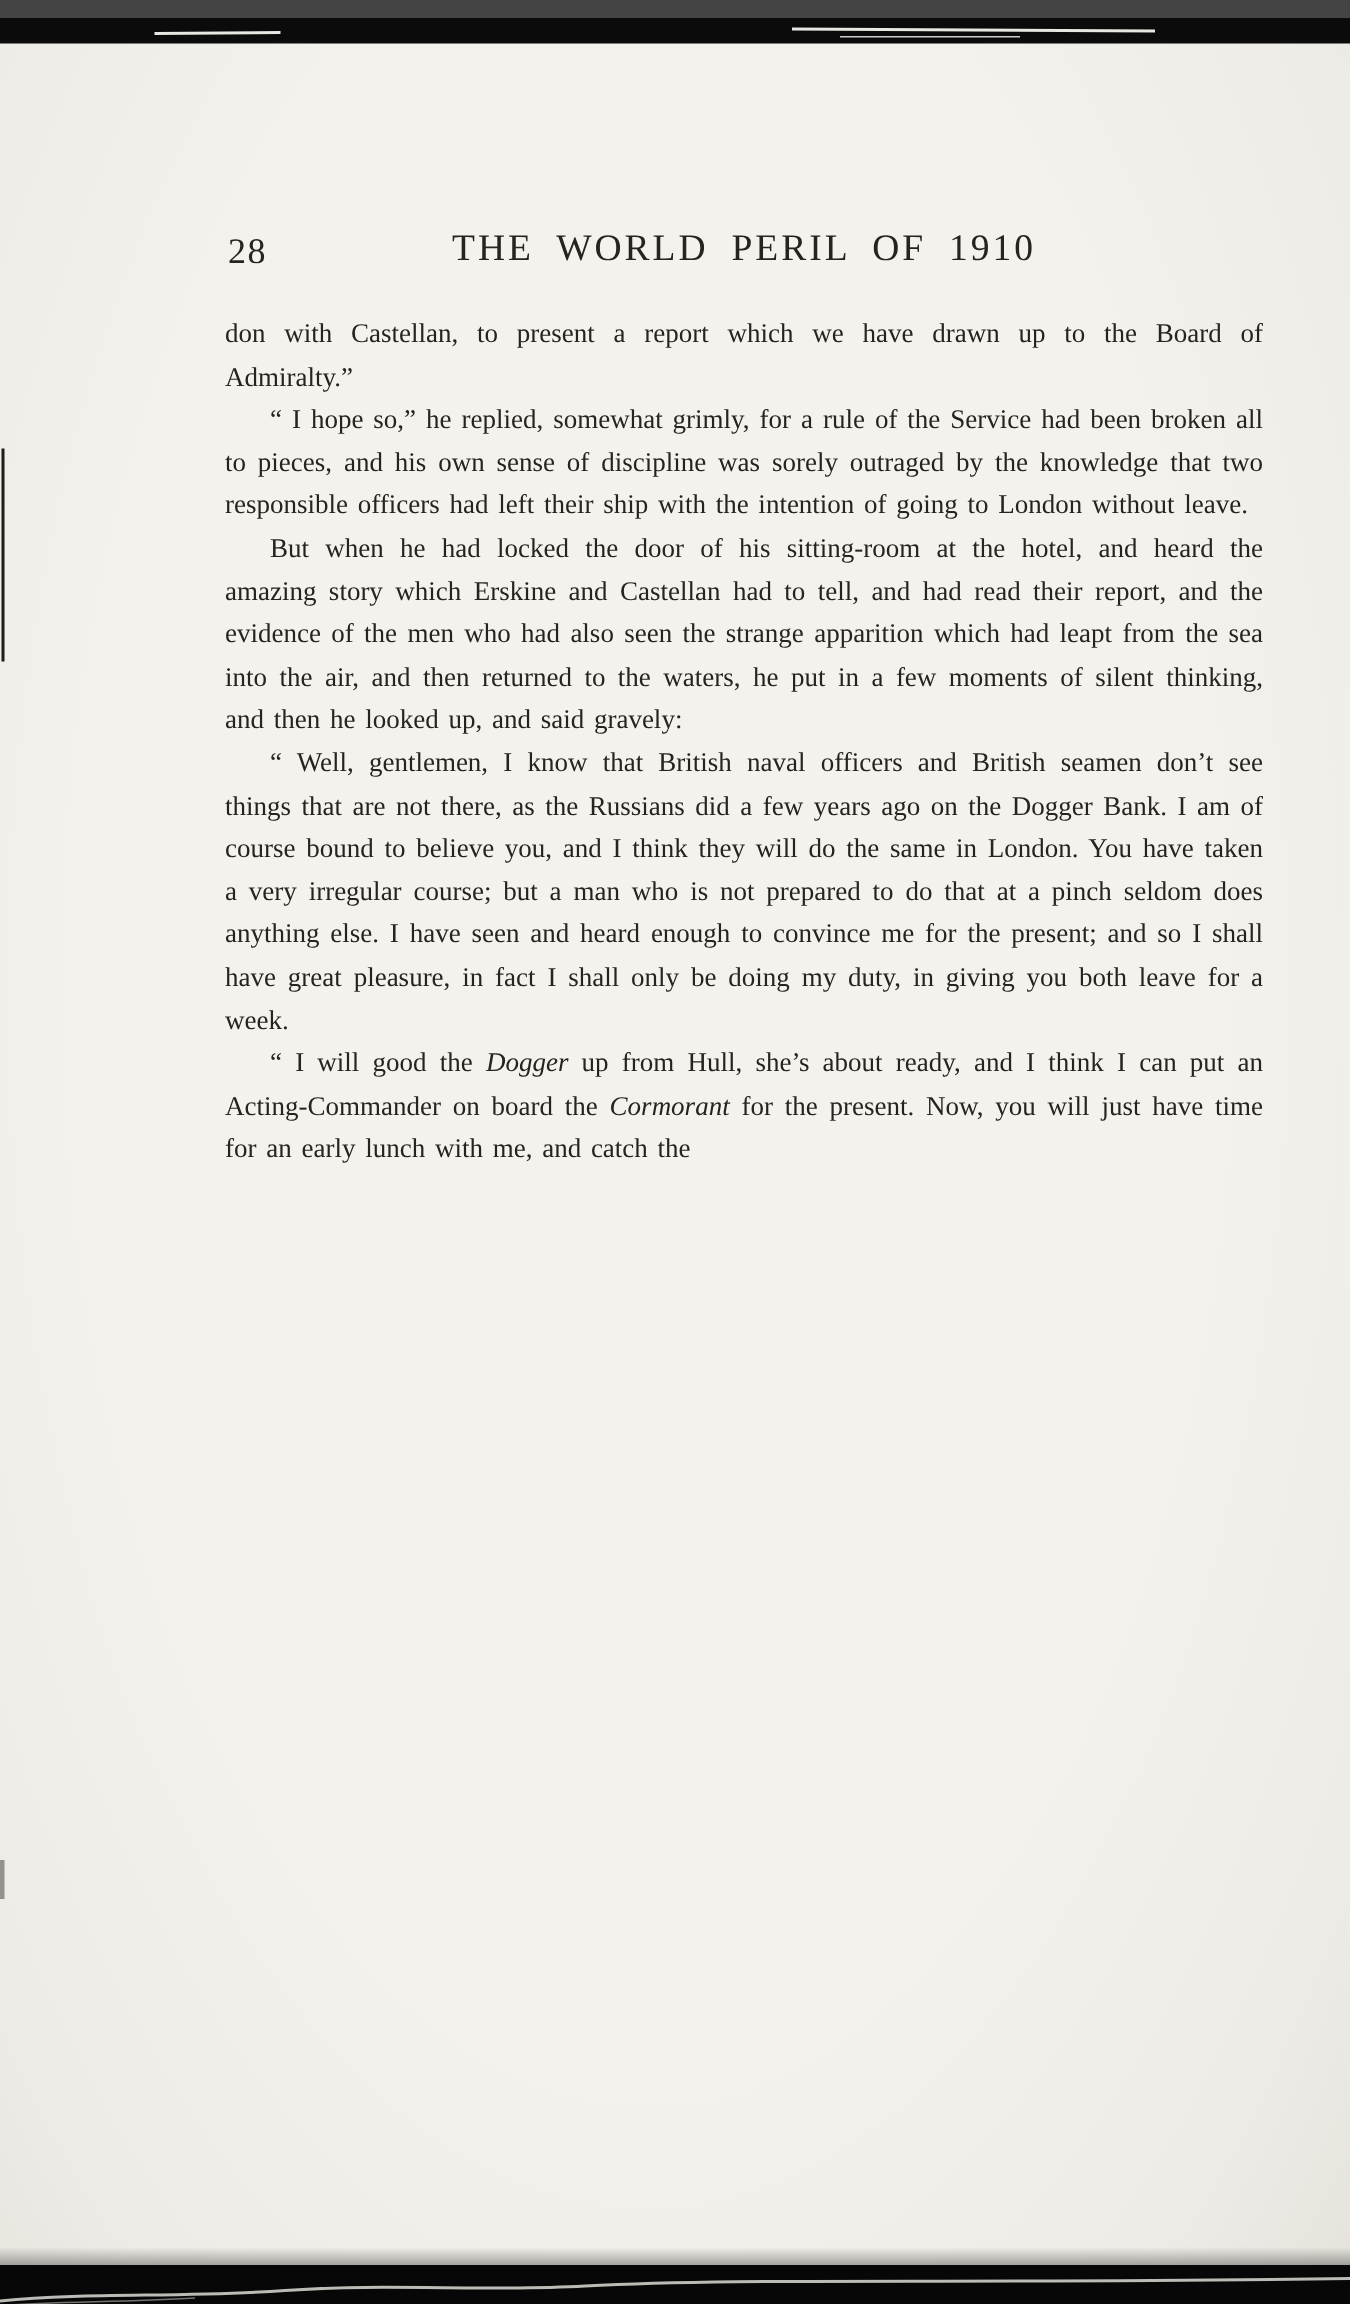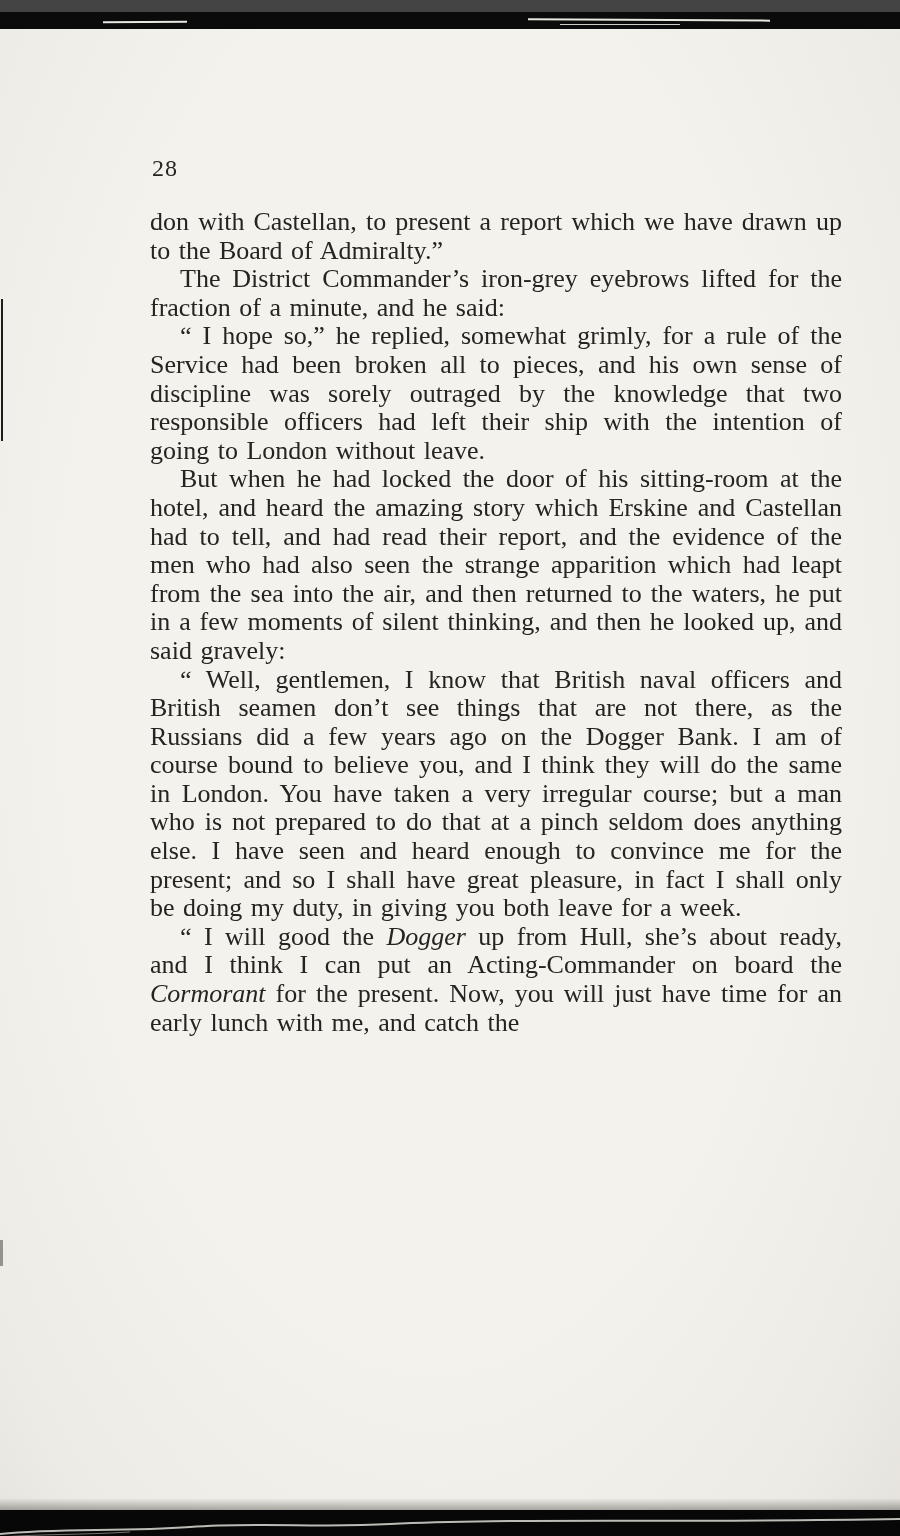--- a/index.html
+++ b/index.html
@@ -97,21 +97,21 @@
     word-spacing: 7px;
     white-space: nowrap;
   }
 
   
   .body-text {
     position: absolute;
     top: 196px;
     left: 150px;
     width: 692px;
-    font-size: 26px;
+    font-size: 18px;
     line-height: 28.6px;
     text-align: justify;
     word-spacing: 2px;
   }
   .para {
     margin: 0;
     text-indent: 30px;
   }
   .para.flush {
     text-indent: 0;
@@ -129,25 +129,25 @@
     <div class="scratch-a"></div>
     <div class="scratch-b"></div>
     <div class="scratch-c"></div>
   </div>
 
   <div class="edge-line-left"></div>
   <div class="edge-smudge"></div>
 
   <div class="header">
     <span class="page-number">28</span>
+    <span class="running-title">THE WORLD PERIL OF 1910</span>
   </div>
 
   <div class="body-text">
     <p class="para flush">don with Castellan, to present a report which we have drawn up to the Board of Admiralty.”</p>
-    <p class="para">The District Commander’s iron-grey eyebrows lifted for the fraction of a minute, and he said:</p>
     <p class="para">“ I hope so,” he replied, somewhat grimly, for a rule of the Service had been broken all to pieces, and his own sense of discipline was sorely outraged by the knowledge that two responsible officers had left their ship with the intention of going to London without leave.</p>
     <p class="para">But when he had locked the door of his sitting-room at the hotel, and heard the amazing story which Erskine and Castellan had to tell, and had read their report, and the evidence of the men who had also seen the strange apparition which had leapt from the sea into the air, and then returned to the waters, he put in a few moments of silent thinking, and then he looked up, and said gravely:</p>
     <p class="para">“ Well, gentlemen, I know that British naval officers and British seamen don’t see things that are not there, as the Russians did a few years ago on the Dogger Bank. I am of course bound to believe you, and I think they will do the same in London.  You have taken a very irregular course; but a man who is not prepared to do that at a pinch seldom does anything else.  I have seen and heard enough to convince me for the present; and so I shall have great pleasure, in fact I shall only be doing my duty, in giving you both leave for a week.</p>
     <p class="para"><span>“ I will good the </span><i>Dogger</i><span> up from Hull, she’s about ready, and I think I can put an Acting-Commander on board the </span><i>Cormorant</i><span> for the present.  Now, you will just have time for an early lunch with me, and catch the</span></p>
   </div>
 
   <div class="bottom-shade"></div>
 
   <div class="scan-bar-bottom">
     <svg width="900" height="38">

